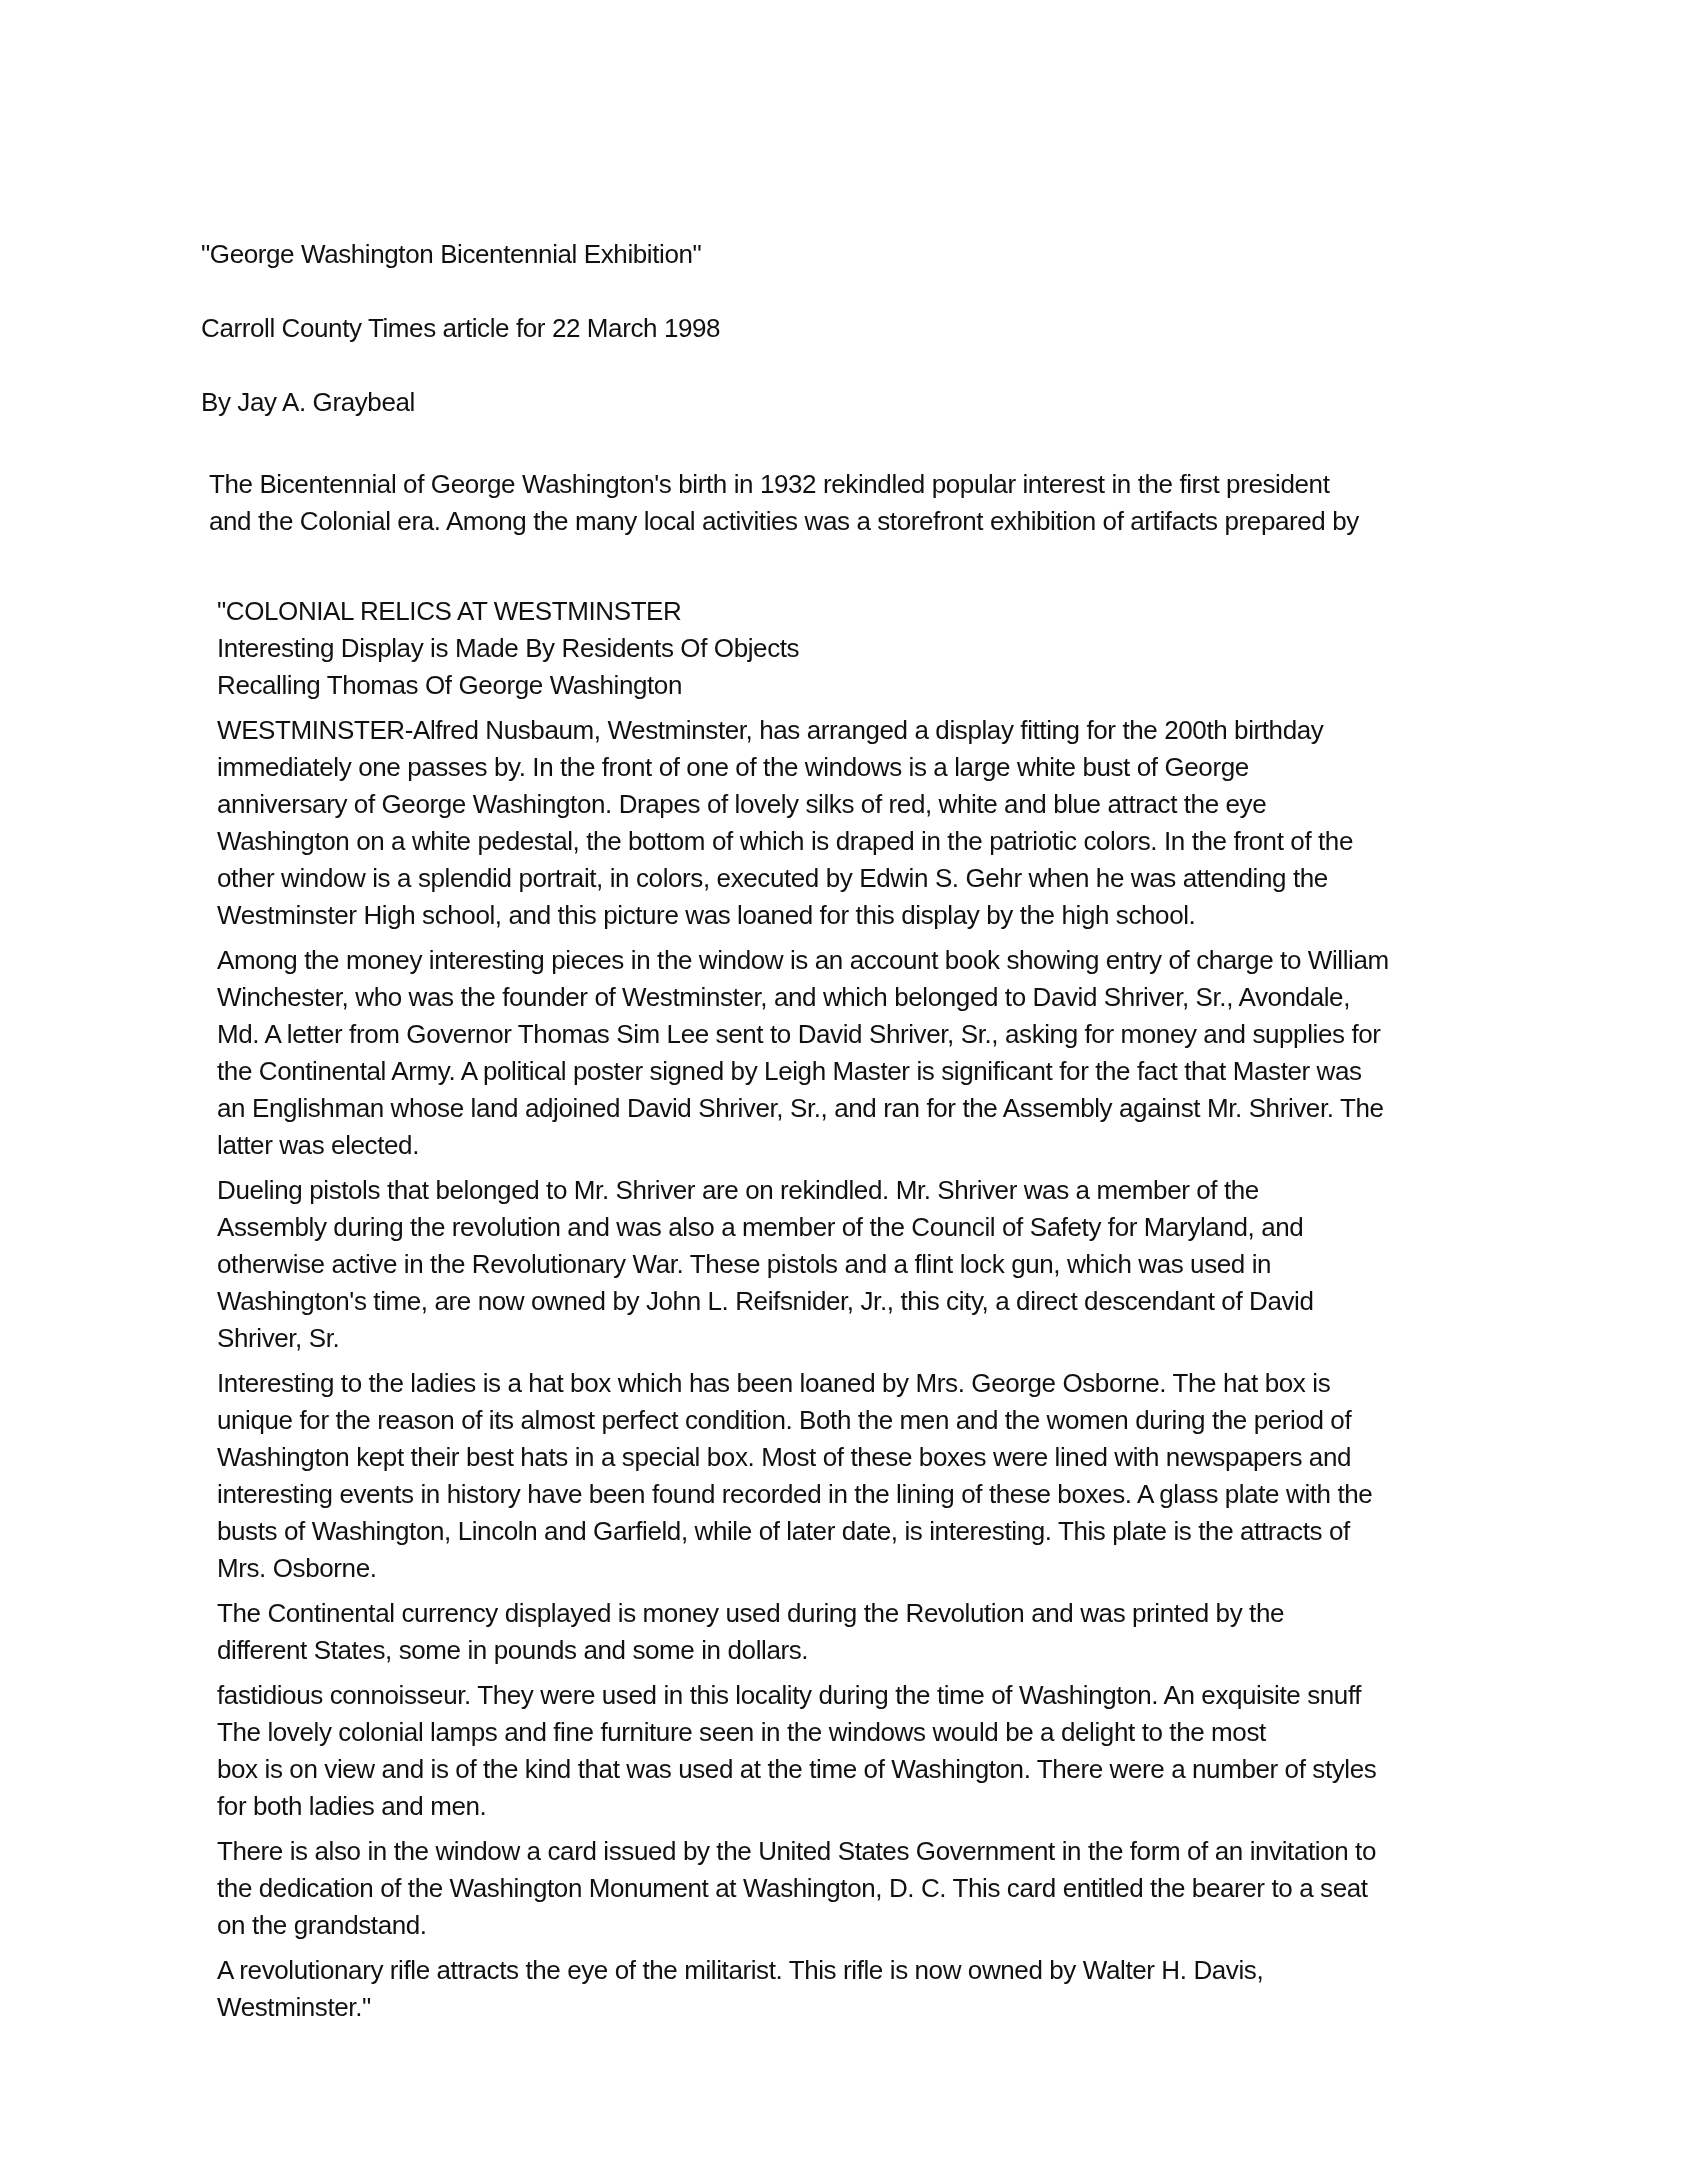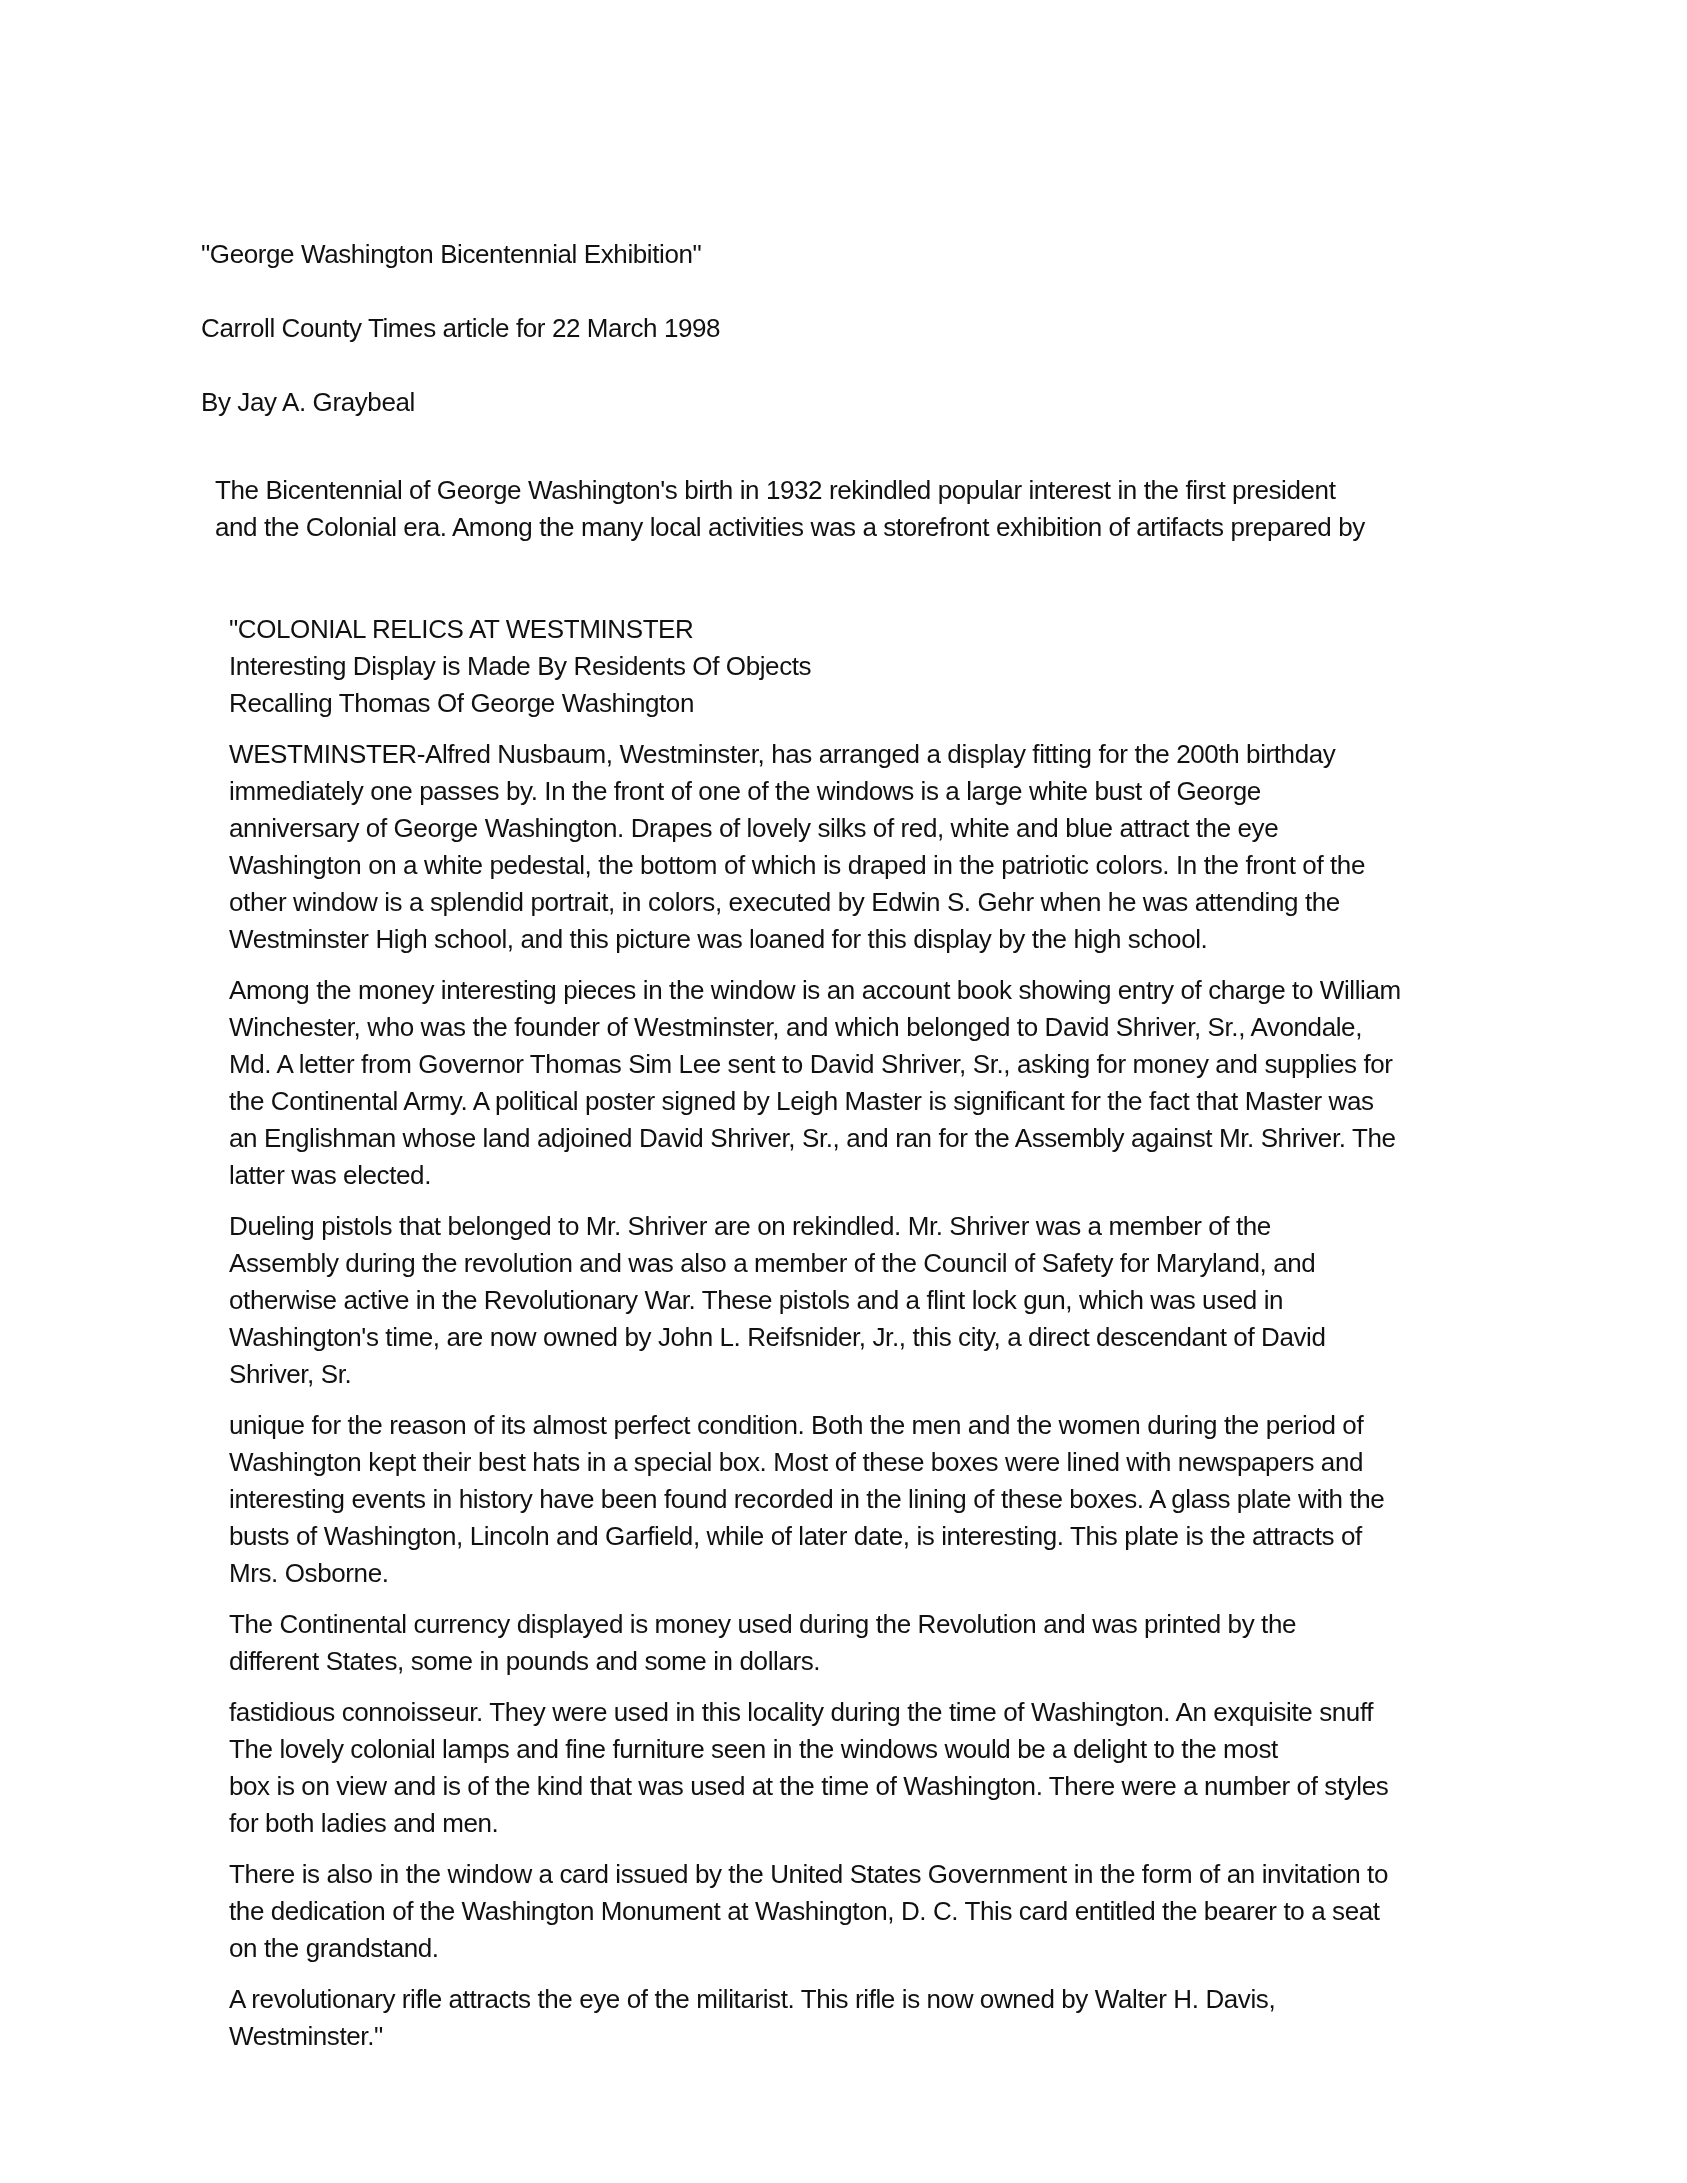--- a/index.html
+++ b/index.html
@@ -24,21 +24,21 @@
     .line {
       font-size: 26px;
       line-height: 37px;
       height: 37px;
       white-space: nowrap;
       letter-spacing: -0.4px;
     }
     .gap {
       height: 37px;
     }
-    .block { margin: 14px; padding: 0; }
+    .block { margin: 8px; padding: 0; }
   </style>
 </head>
 <body>
 
 <div class="page">
 
   <div class="line">"George Washington Bicentennial Exhibition"</div>
   <div class="gap"></div>
 
   <div class="line">Carroll County Times article for 22 March 1998</div>
@@ -80,20 +80,21 @@
 
     <div class="block">
       <div class="line">Dueling pistols that belonged to Mr. Shriver are on rekindled. Mr. Shriver was a member of the</div>
       <div class="line">Assembly during the revolution and was also a member of the Council of Safety for Maryland, and</div>
       <div class="line">otherwise active in the Revolutionary War. These pistols and a flint lock gun, which was used in</div>
       <div class="line">Washington's time, are now owned by John L. Reifsnider, Jr., this city, a direct descendant of David</div>
       <div class="line">Shriver, Sr.</div>
     </div>
 
     <div class="block">
+      <div class="line">Interesting to the ladies is a hat box which has been loaned by Mrs. George Osborne. The hat box is</div>
       <div class="line">unique for the reason of its almost perfect condition. Both the men and the women during the period of</div>
       <div class="line">Washington kept their best hats in a special box. Most of these boxes were lined with newspapers and</div>
       <div class="line">interesting events in history have been found recorded in the lining of these boxes. A glass plate with the</div>
       <div class="line">busts of Washington, Lincoln and Garfield, while of later date, is interesting. This plate is the attracts of</div>
       <div class="line">Mrs. Osborne.</div>
     </div>
 
     <div class="block">
       <div class="line">The Continental currency displayed is money used during the Revolution and was printed by the</div>
       <div class="line">different States, some in pounds and some in dollars.</div>

